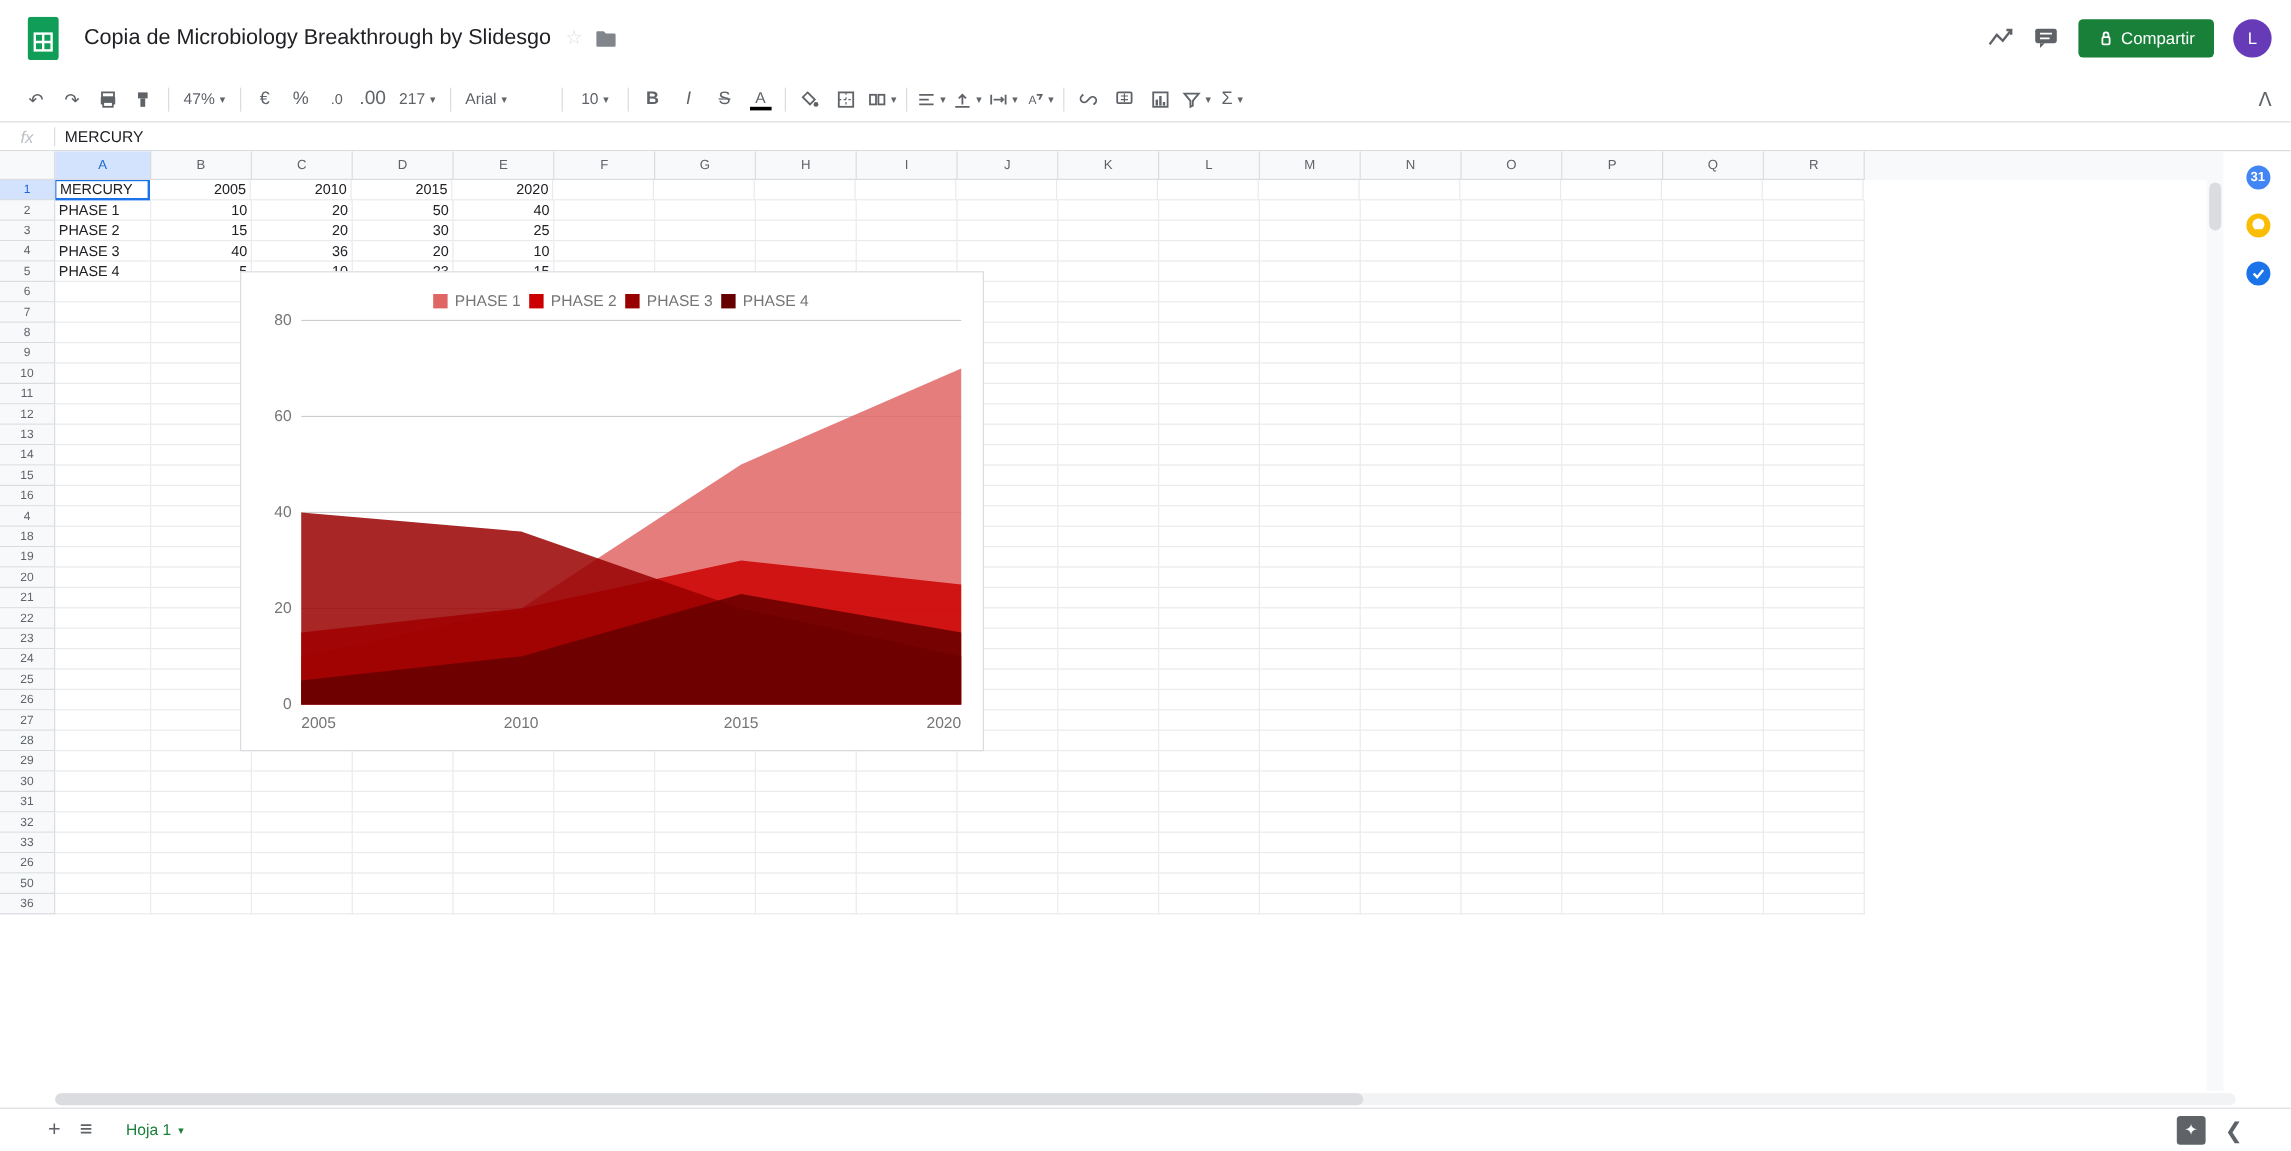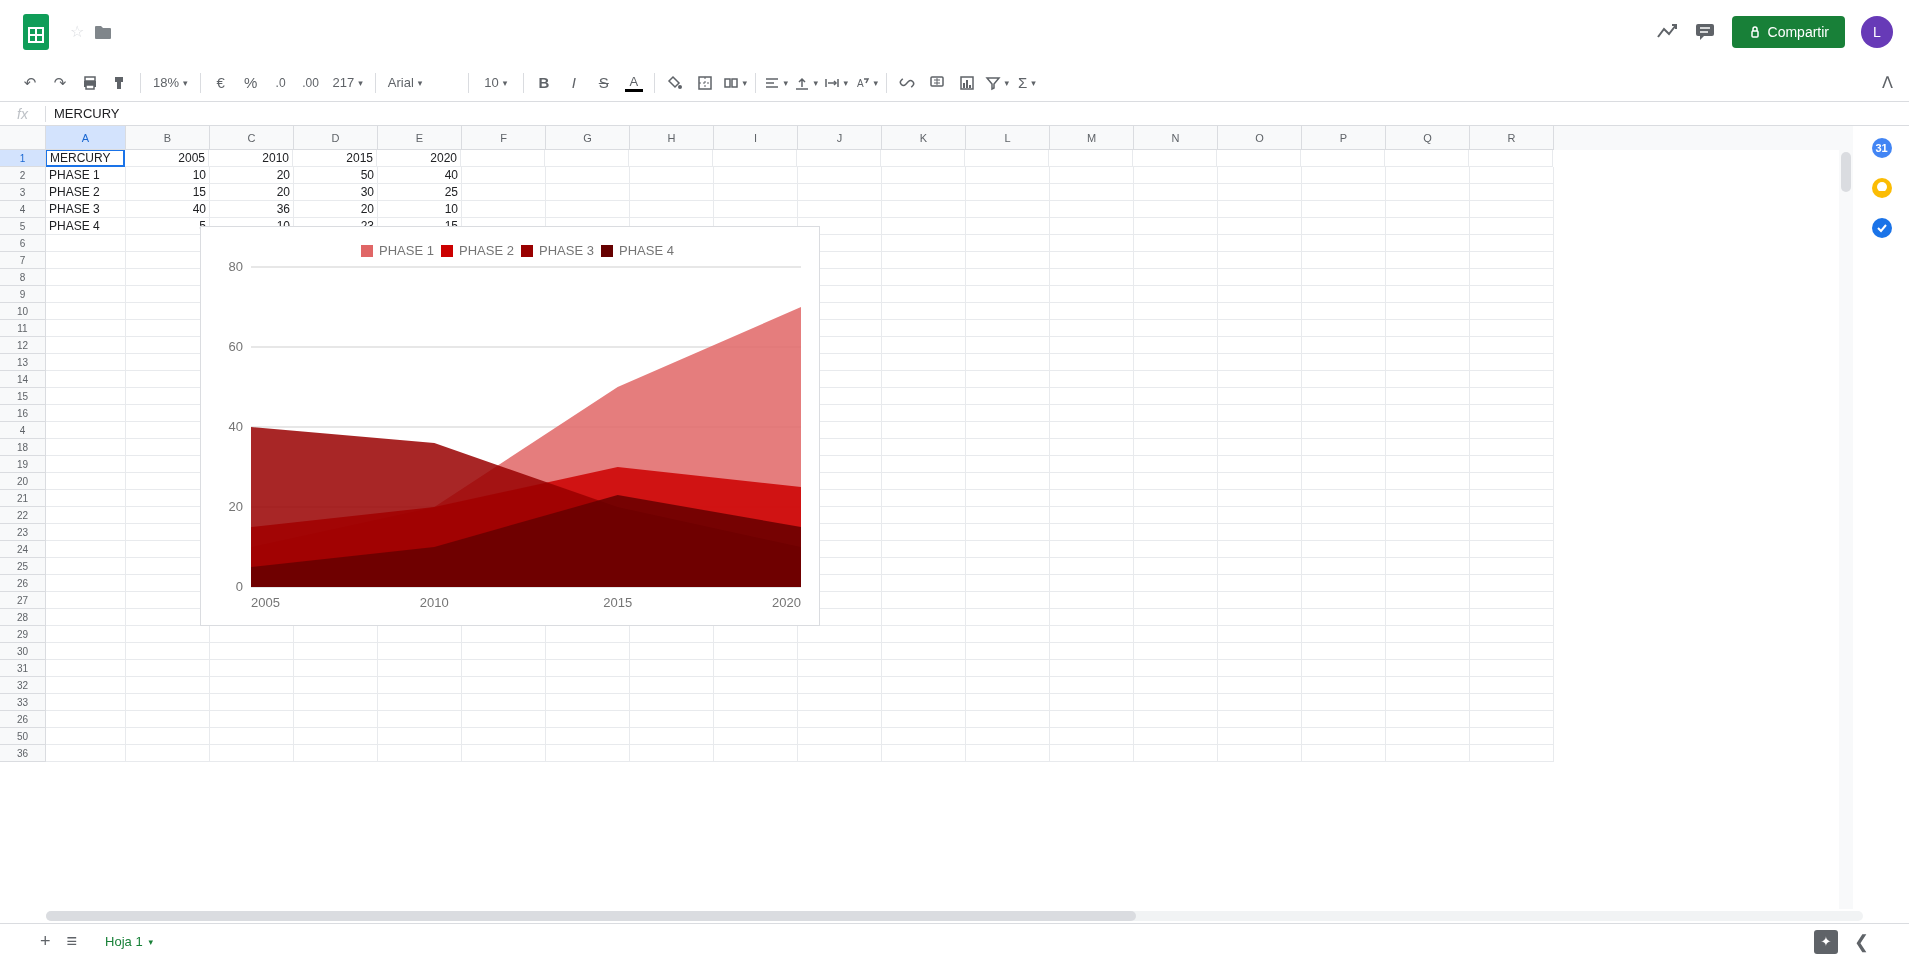--- a/index.html
+++ b/index.html
@@ -69,20 +69,21 @@
     <div class="logo">
       <svg width="26" height="36" viewBox="0 0 26 36">
           <rect width="26" height="36" rx="3" fill="#0f9d58"></rect>
           <rect x="6" y="14" width="14" height="14" fill="none" stroke="#fff" stroke-width="2"></rect>
           <line x1="13" y1="14" x2="13" y2="28" stroke="#fff" stroke-width="2"></line>
           <line x1="6" y1="21" x2="20" y2="21" stroke="#fff" stroke-width="2"></line>
         </svg>
     </div>
     <div class="doc-area">
       <div class="doc-row">
+        <span class="doc-title">Copia de Microbiology Breakthrough by Slidesgo</span>
         <span class="star">☆</span>
         <span class="folder">
           <svg width="18" height="16" viewBox="0 0 18 16">
               <path d="M2 2h5l2 2h7a1 1 0 011 1v9a1 1 0 01-1 1H2a1 1 0 01-1-1V3a1 1 0 011-1z" fill="#80868b"></path>
             </svg>
         </span>
       </div>
     </div>
     <div class="header-right">
       <span class="hicon">
@@ -120,26 +121,26 @@
           <rect x="4" y="10" width="8" height="4" fill="#fff" stroke="#5f6368" stroke-width="1.5"></rect>
         </svg>
       </div>
     <div class="tbtn">
         <svg width="16" height="16" viewBox="0 0 16 16">
           <rect x="3" y="2" width="8" height="5" fill="#5f6368"></rect>
           <rect x="5" y="7" width="4" height="7" fill="#5f6368"></rect>
         </svg>
       </div>
     <div class="tsep"></div>
-    <div class="tbtn ttext tdrop">18%</div>
+    <div class="tbtn ttext tdrop">47%</div>
     <div class="tsep"></div>
     <div class="tbtn">€</div>
     <div class="tbtn">%</div>
     <div class="tbtn" style="font-size:12px">.0</div>
-    <div class="tbtn" style="font-size:12px">.00</div>
+    <div class="tbtn" style="font-size:16px">.00</div>
     <div class="tbtn ttext tdrop">217</div>
     <div class="tsep"></div>
     <div class="tbtn ttext tdrop" style="min-width:80px;justify-content:flex-start">Arial</div>
     <div class="tsep"></div>
     <div class="tbtn ttext tdrop" style="min-width:42px">10</div>
     <div class="tsep"></div>
     <div class="tbtn">
         <b>B</b>
       </div>
     <div class="tbtn">

